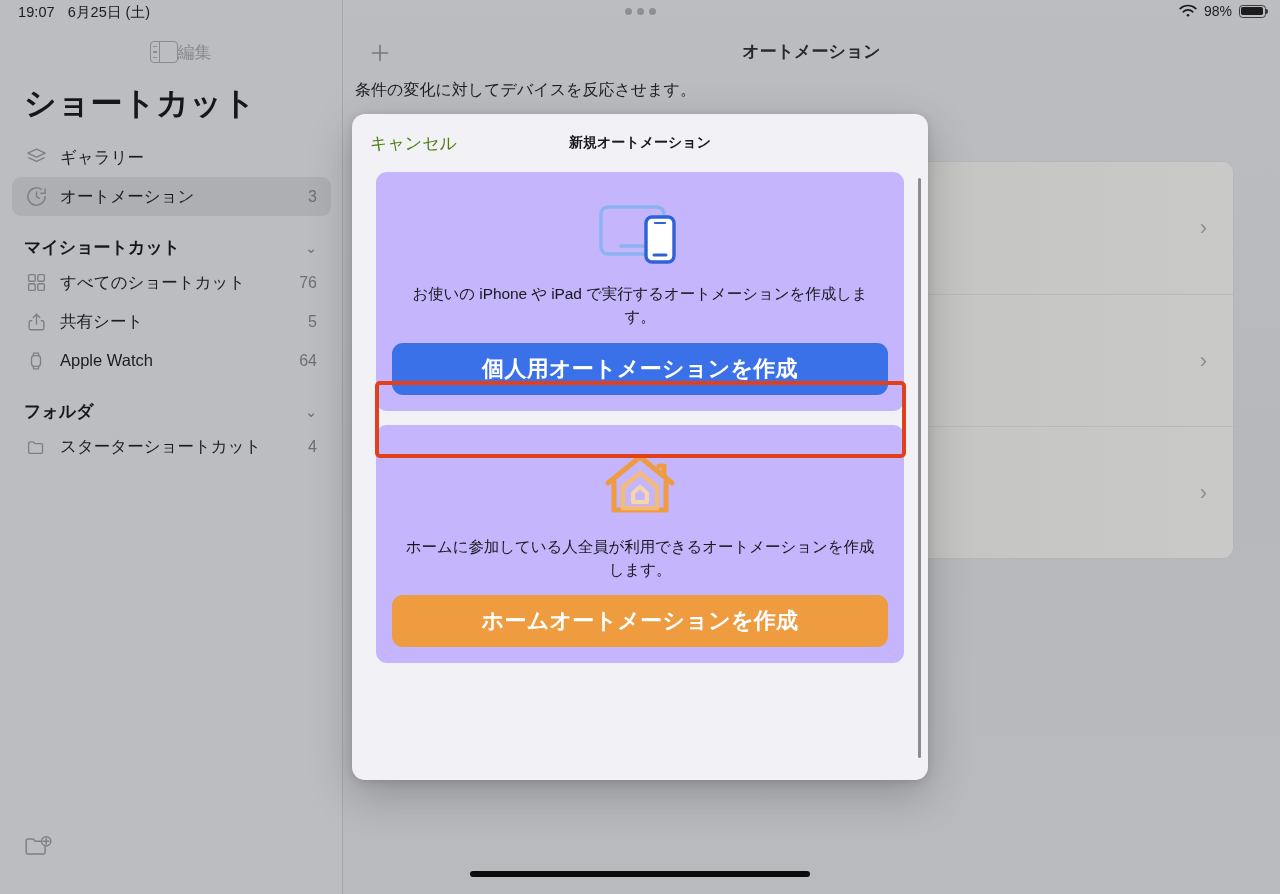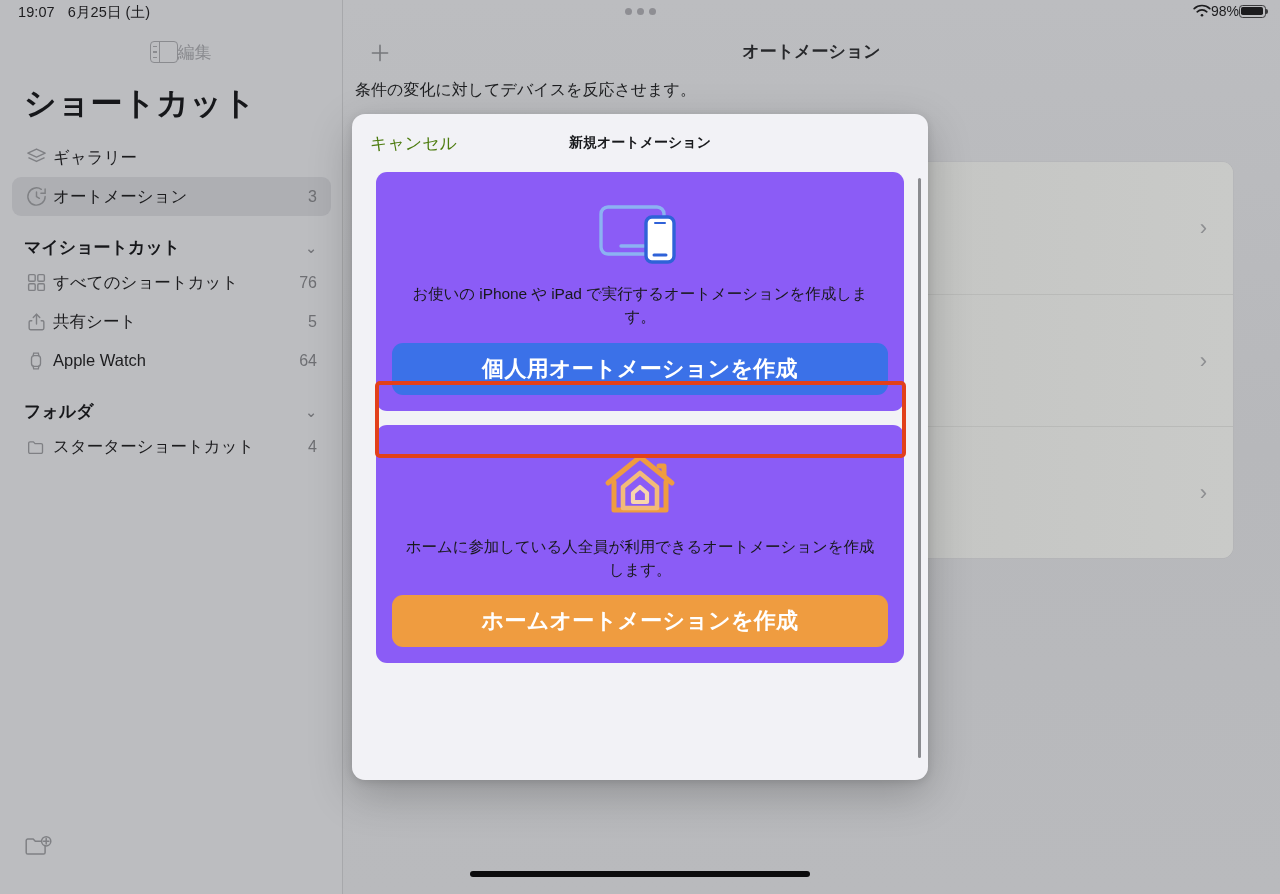--- a/index.html
+++ b/index.html
@@ -29,21 +29,21 @@
     font-size: 14.5px; color: #1c1c1e; font-weight: 500;
     letter-spacing: .1px;
   }
   .status-center {
     position: absolute; left: 0; right: 0; top: 8px;
     display: flex; justify-content: center; gap: 5px;
   }
   .dot3 { width: 7px; height: 7px; border-radius: 50%; background: #8e8e93; }
   .status-right {
     position: absolute; right: 14px; top: 3px;
-    display: flex; align-items: center; 
+    display: flex; align-items: center; gap: 7px;
     font-size: 14px; color: #1c1c1e; font-weight: 500;
   }
   .batt-shell {
     width: 27px; height: 13px; border: 1.3px solid #3b3b3d;
     border-radius: 3.6px; position: relative; display:flex; align-items:center;
     padding: 1.4px;
   }
   .batt-shell::after {
     content:""; position:absolute; right:-3.4px; top:3.7px;
     width:2px; height:5px; border-radius:0 2px 2px 0; background:#3b3b3d;
@@ -79,21 +79,21 @@
   .sb-toggle-icon .bars i { display:block; height:1.4px; background:#8a8b8f; }
   .sb-edit { font-size:17px; color:#8a8b8f; }
 
   .sb-title {
     position:absolute; top:82px; left:24px;
     font-size:32px; font-weight:bold; color:#16171a; letter-spacing:.5px;
   }
   .sb-list { position:absolute; top:138px; left:0; width:343px; }
   .sb-item {
     height:39px; margin:0 12px; padding:0 14px 0 12px; border-radius:9px;
-    display:flex; align-items:center; gap:5px;
+    display:flex; align-items:center; gap:12px;
     font-size:16.5px; color:#1c1c1e;
   }
   .sb-item.selected { background:#aeafb3; }
   .sb-item .sb-label { flex:1; }
   .sb-item .sb-count { font-size:16px; color:#6e6f73; }
   .sb-ico { width:24px; height:24px; flex:0 0 24px; display:flex; align-items:center; justify-content:center; color:#7f8084; }
   .sb-group {
     margin: 20px 12px 4px; padding: 0 14px 0 12px;
     display:flex; align-items:center; justify-content:space-between;
     font-size:17px; font-weight:bold; color:#16171a;
@@ -151,21 +151,21 @@
     position:absolute; left:18px; font-size:17px; color:#4d7c0f;
   }
   .modal-heading {
     width:100%; text-align:center; font-size:14px; font-weight:bold; color:#18191c;
   }
   .modal-scroll {
     position:absolute; top:58px; left:0; width:576px; height:608px;
     padding: 0 24px;
   }
   .card {
-    background:#8b5cf6; border-radius:11px; padding:18px 16px 16px;
+    background:#c4b5fd; border-radius:11px; padding:18px 16px 16px;
     margin-bottom:14px;
   }
   .card-art { height:86px; display:flex; align-items:center; justify-content:center; }
   .card-text {
     font-size:15.5px; line-height:1.5; color:#18191c; text-align:center;
     padding: 6px 6px 0; letter-spacing:-.1px;
   }
   .card-btn {
     margin-top:14px; height:52px; border-radius:11px;
     display:flex; align-items:center; justify-content:center;

